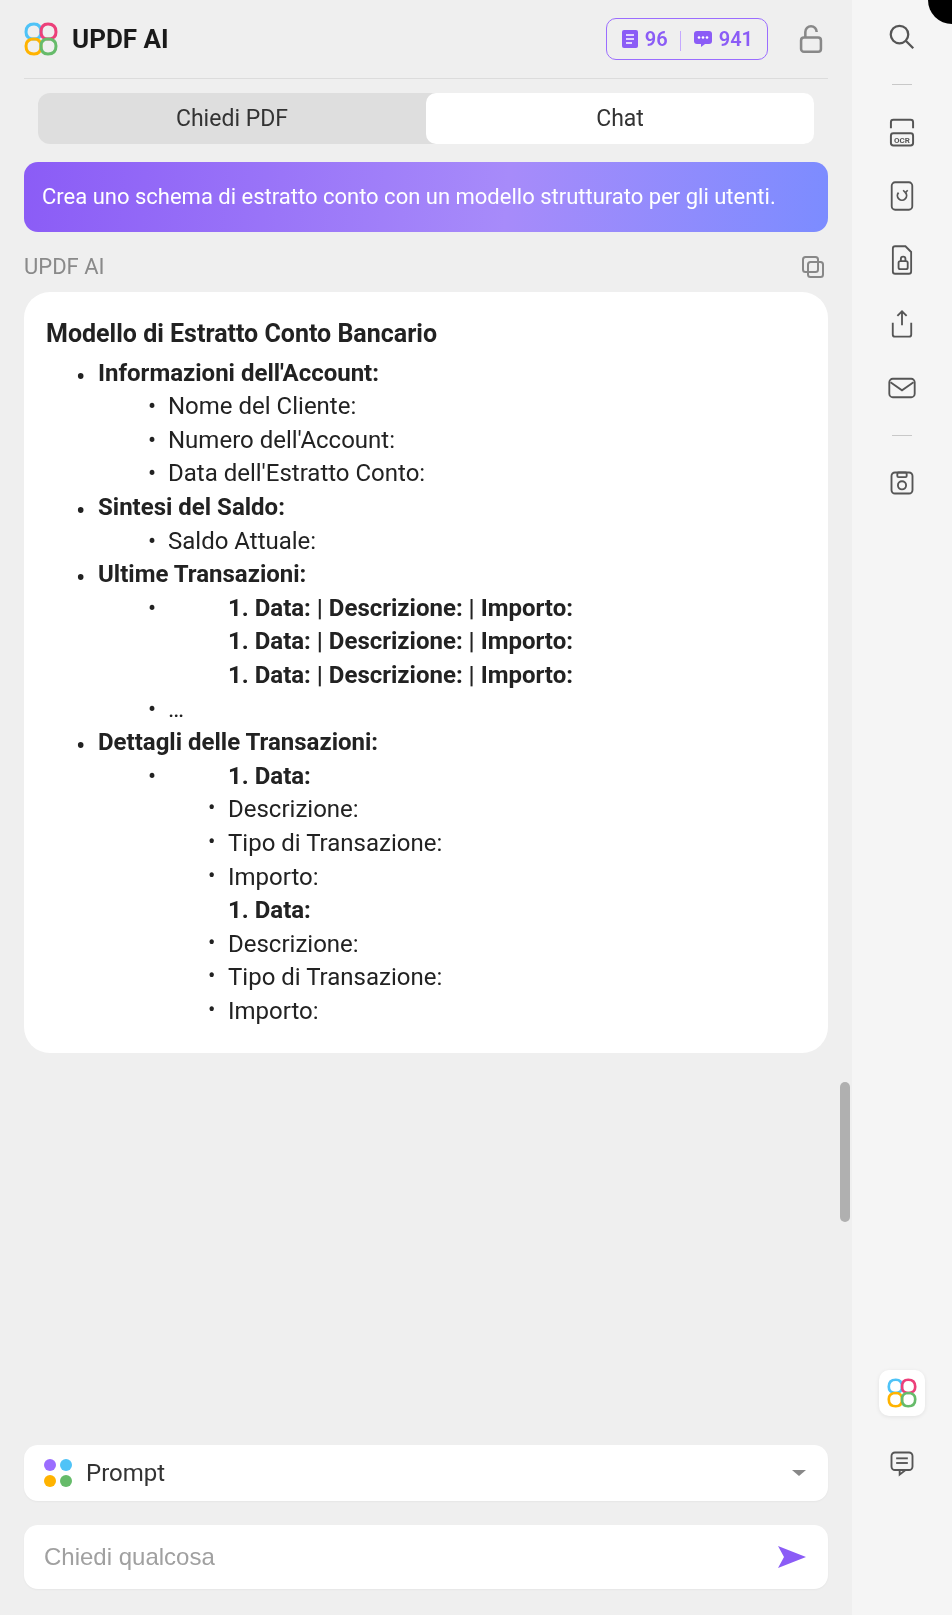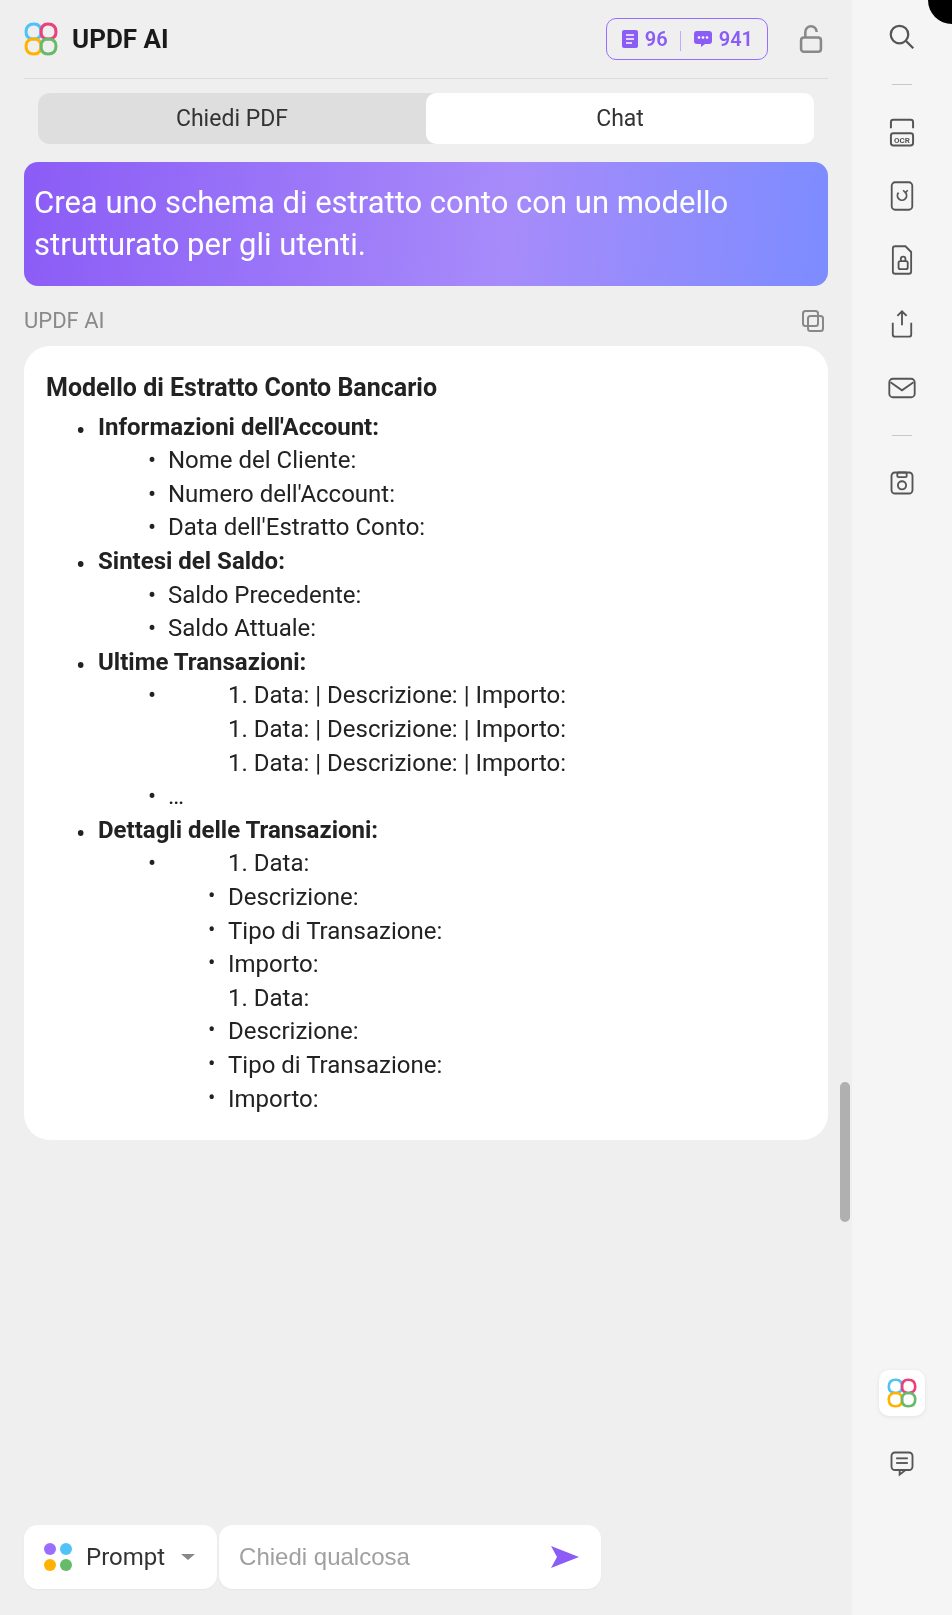--- a/index.html
+++ b/index.html
@@ -104,24 +104,24 @@
 }
 .body-scroll {
   flex: 1;
   overflow-y: hidden;
   padding: 0 24px;
   position: relative;
 }
 .user-bubble {
   background: linear-gradient(95deg, #8b5cf6 0%, #a78bfa 60%, #7c8cff 100%);
   color: #fff;
-  font-size: 31px;
+  font-size: 22px;
   line-height: 1.35;
   border-radius: 14px;
-  padding: 20px 10px;
+  padding: 20px 18px;
 }
 .ai-label-row {
   display: flex;
   align-items: center;
   margin: 20px 0 10px 0;
 }
 .ai-label {
   font-size: 22px;
   color: #8a8a8a;
 }
@@ -143,38 +143,39 @@
   content: "•"; position: absolute; left: 30px; top: 0; font-size: 28px; color:#222;
 }
 .ai-card .lvl1 > li > .b { font-weight: 700; }
 .ai-card .lvl2 { padding-left: 70px; }
 .ai-card .lvl2 > li { position: relative; padding-left: 0; }
 .ai-card .lvl2 > li::before {
   content: "•"; position: absolute; left: -20px; top: 0; font-size: 24px; color:#222;
 }
 .ai-card .lvl3 { padding-left: 60px; list-style: none; }
 .ai-card .lvl3 > li.num::before { content: none; }
-.ai-card .lvl3 > li.num { position: relative; }
+.ai-card .lvl3 > li.num { position: relative; font-weight: bold; }
 .ai-card .lvl3 > li.bul { position: relative; padding-left: 0; }
 .ai-card .lvl3 > li.bul::before {
   content: "•"; position: absolute; left: -20px; top: 0; font-size: 22px; color:#222;
 }
 .scroll-thumb {
   position: absolute;
   right: 2px;
   top: 920px;
   width: 10px;
   height: 140px;
   background: #b0b0b0;
   border-radius: 5px;
 }
 .footer {
   padding: 16px 24px 26px 24px;
   display: flex;
-  gap: 2px;
+  flex-direction: column;
+  gap: 24px;
 }
 .prompt-bar, .input-bar {
   background: #fff;
   border-radius: 14px;
   display: flex;
   align-items: center;
   padding: 14px 20px;
   box-shadow: 0 1px 2px rgba(0,0,0,0.04);
 }
 .prompt-bar { gap: 14px; }
@@ -286,21 +287,20 @@
           <span class="b">Informazioni dell'Account:</span>
           <ul class="lvl2">
             <li>Nome del Cliente:</li>
             <li>Numero dell'Account:</li>
             <li>Data dell'Estratto Conto:</li>
           </ul>
         </li>
         <li>
           <span class="b">Sintesi del Saldo:</span>
           <ul class="lvl2">
-            <li>Saldo Precedente:</li>
             <li>Saldo Attuale:</li>
           </ul>
         </li>
         <li>
           <span class="b">Ultime Transazioni:</span>
           <ul class="lvl2">
             <li>
               <ul class="lvl3">
                 <li class="num">1. Data: | Descrizione: | Importo:</li>
                 <li class="num">1. Data: | Descrizione: | Importo:</li>

